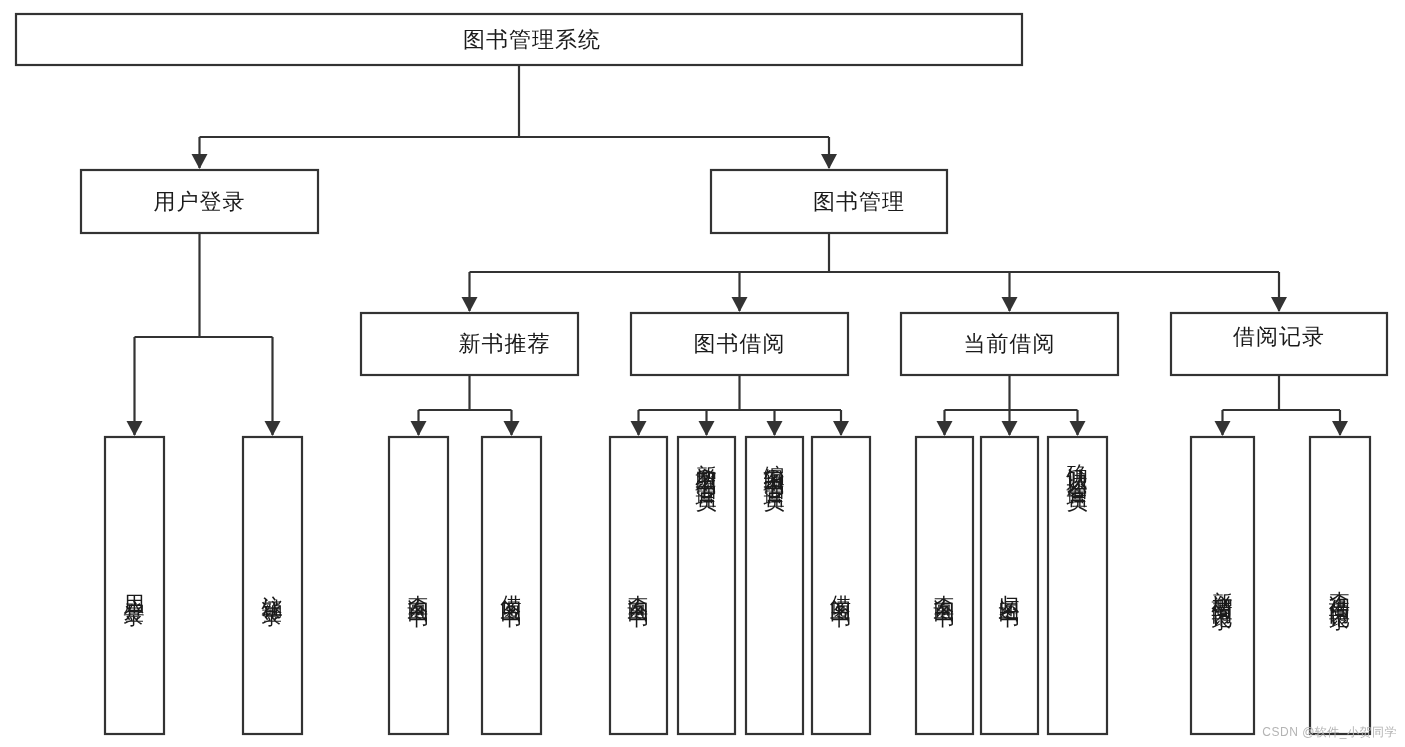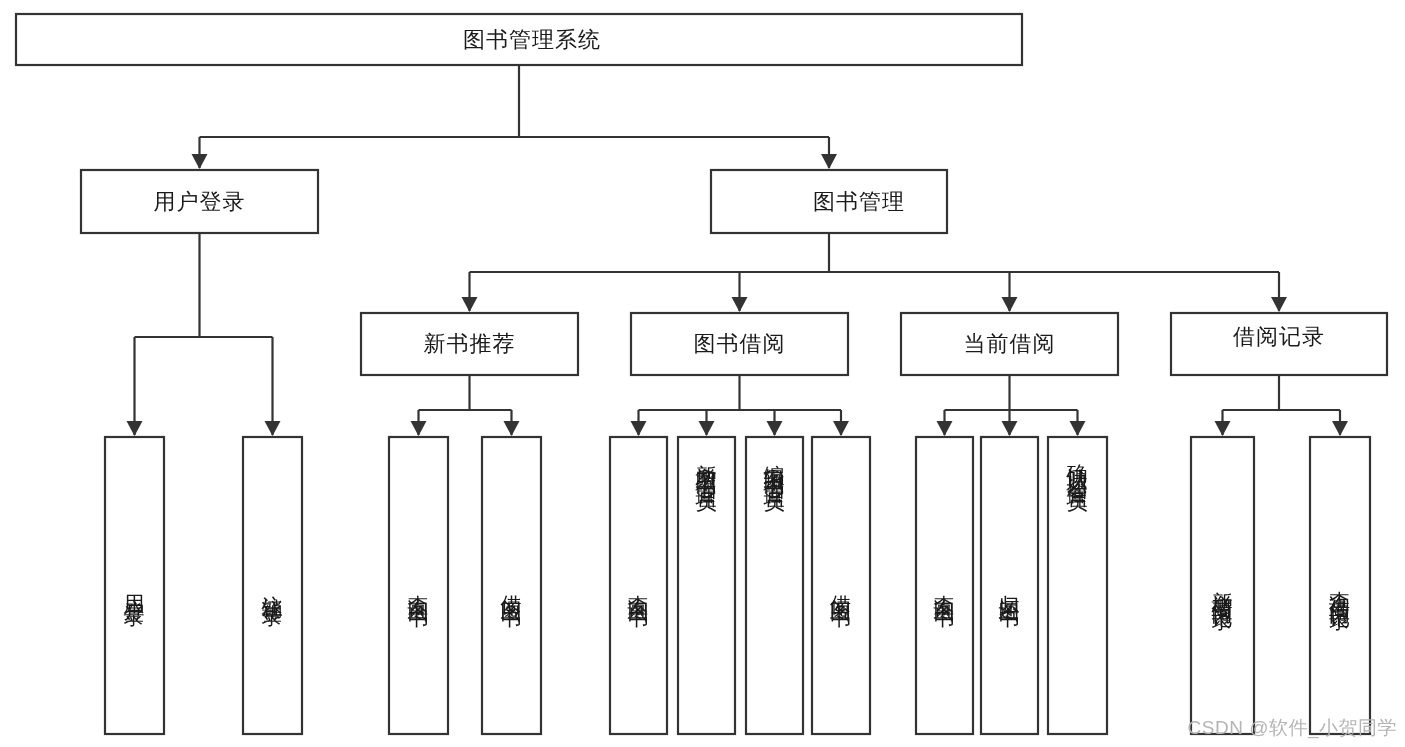--- a/index.html
+++ b/index.html
@@ -70,21 +70,21 @@
     font-size: 22px;
     color: #1a1a1a;
     letter-spacing: 1px;
     white-space: nowrap;
   }
   #watermark {
     position: absolute;
     right: 8px;
     bottom: 6px;
     font-family: "Liberation Sans", "DejaVu Sans", sans-serif;
-    font-size: 19px;
+    font-size: 12px;
     color: #b4b4b4;
     letter-spacing: 0.5px;
     white-space: nowrap;
     pointer-events: none;
   }
 </style>
 </head>
 <body>
 
 <div id="diagram-root">
@@ -171,21 +171,21 @@
   <div id="labels">
       <div class="hlabel-wrap" style="left: 16px; top: 14px; width: 1006px; height: 51px; margin-left: 13px;">
         <span class="hlabel-text">图书管理系统</span>
       </div>
       <div class="hlabel-wrap" style="left: 81px; top: 170px; width: 237px; height: 63px;">
         <span class="hlabel-text">用户登录</span>
       </div>
       <div class="hlabel-wrap" style="left: 711px; top: 170px; width: 236px; height: 63px; padding-left: 30px;">
         <span class="hlabel-text">图书管理</span>
       </div>
-      <div class="hlabel-wrap" style="left: 361px; top: 313px; width: 217px; height: 62px;">
+      <div class="hlabel-wrap" style="left: 361px; top: 313px; width: 217px; height: 62px; padding-left: 35px;">
         <span class="hlabel-text">新书推荐</span>
       </div>
       <div class="hlabel-wrap" style="left: 631px; top: 313px; width: 217px; height: 62px;">
         <span class="hlabel-text">图书借阅</span>
       </div>
       <div class="hlabel-wrap" style="left: 901px; top: 313px; width: 217px; height: 62px; text-align: right;">
         <span class="hlabel-text">当前借阅</span>
       </div>
       <div class="hlabel-wrap" style="left: 1171px; top: 313px; width: 216px; height: 48px;">
         <span class="hlabel-text">借阅记录</span>

